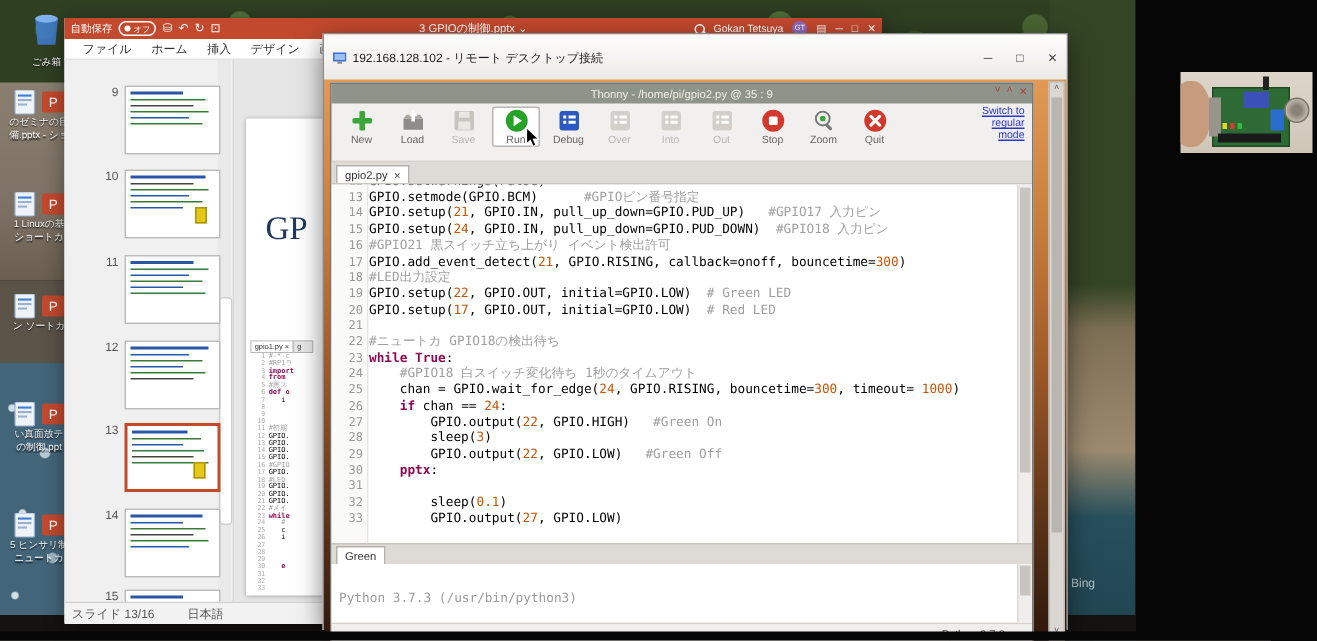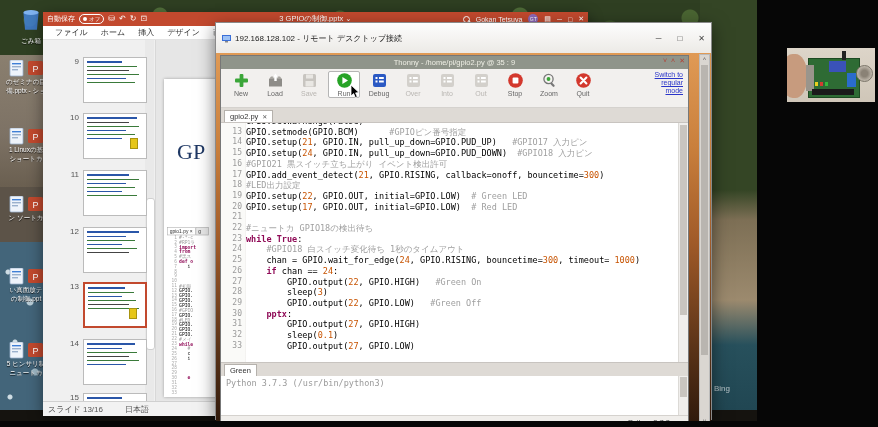--- a/index.html
+++ b/index.html
@@ -130,21 +130,21 @@
   .crow .ln{flex:0 0 21px;text-align:right;color:#9a9a9a;font-size:8px;padding-right:4px;}
   .crow .cl{white-space:pre;color:#000;}
   .tk-k{color:#8F0A56;font-weight:bold;}
   .tk-n{color:#C75300;}
   .tk-c{color:#9F9F9F;}
   .ed-scroll{position:absolute;right:0;top:0;bottom:0;width:9px;background:#f0eeec;border-left:1px solid #dcdad6;}
   .ed-scroll .eth{position:absolute;left:1px;right:1px;top:2px;height:190px;background:#c9c5c0;}
   .th-shelltab{height:13px;background:#dedad5;display:flex;align-items:flex-end;padding-left:3px;
     border-top:1px solid #c8c4c0;flex:0 0 auto;}
   .th-shell{height:39px;background:#fff;position:relative;font-family:"DejaVu Sans Mono",monospace;
-    font-size:8.5px;line-height:11px;padding:2px 0 0 5px;box-sizing:border-box;flex:0 0 auto;cursor:text;}
+    font-size:8.5px;line-height:11px;padding:18px 0 0 5px;box-sizing:border-box;flex:0 0 auto;cursor:text;}
   .sh-p{color:#C026C0;font-weight:bold;}
   .sh-t{color:#9a9a9a;}
   .sh-scroll{position:absolute;right:0;top:0;bottom:0;width:9px;background:#f0eeec;border-left:1px solid #dcdad6;}
   .sh-scroll .eth{position:absolute;left:1px;right:1px;top:1px;height:20px;background:#c9c5c0;}
   .th-status{height:12px;background:#f0eeeb;border-top:1px solid #d5d2ce;display:flex;
     align-items:center;justify-content:flex-end;padding-right:18px;font-size:7.5px;color:#444;flex:0 0 auto;}
   .cursor-arrow{position:absolute;left:129px;top:16px;z-index:5;pointer-events:none;}
   
   #video-panel{position:absolute;left:757px;top:0;width:121px;height:427px;background:#060606;z-index:30;}
   #webcam{position:absolute;left:30px;top:48px;width:88px;height:54px;
@@ -631,21 +631,20 @@
               <div class="crow">
                 <span class="ln">29</span>
                 <span class="cl"><span class="tk-t" style="color: rgb(0, 0, 0);">        GPIO.output(</span><span class="tk-n">22</span><span class="tk-t" style="color: rgb(0, 0, 0);">, GPIO.LOW)</span><span class="tk-c">   #Green Off</span></span>
               </div>
               <div class="crow">
                 <span class="ln">30</span>
                 <span class="cl"><span class="tk-t" style="color: rgb(0, 0, 0);">    </span><span class="tk-k">pptx</span><span class="tk-t" style="color: rgb(0, 0, 0);">:</span></span>
               </div>
               <div class="crow">
                 <span class="ln">31</span>
-                <span class="cl"><span class="tk-t" style="color: rgb(0, 0, 0);">        GPIO.output(</span><span class="tk-n">27</span><span class="tk-t" style="color: rgb(0, 0, 0);">, GPIO.HIGH)</span></span>
               </div>
               <div class="crow">
                 <span class="ln">32</span>
                 <span class="cl"><span class="tk-t" style="color: rgb(0, 0, 0);">        sleep(</span><span class="tk-n">0.1</span><span class="tk-t" style="color: rgb(0, 0, 0);">)</span></span>
               </div>
               <div class="crow">
                 <span class="ln">33</span>
                 <span class="cl"><span class="tk-t" style="color: rgb(0, 0, 0);">        GPIO.output(</span><span class="tk-n">27</span><span class="tk-t" style="color: rgb(0, 0, 0);">, GPIO.LOW)</span></span>
               </div>
             </div>

